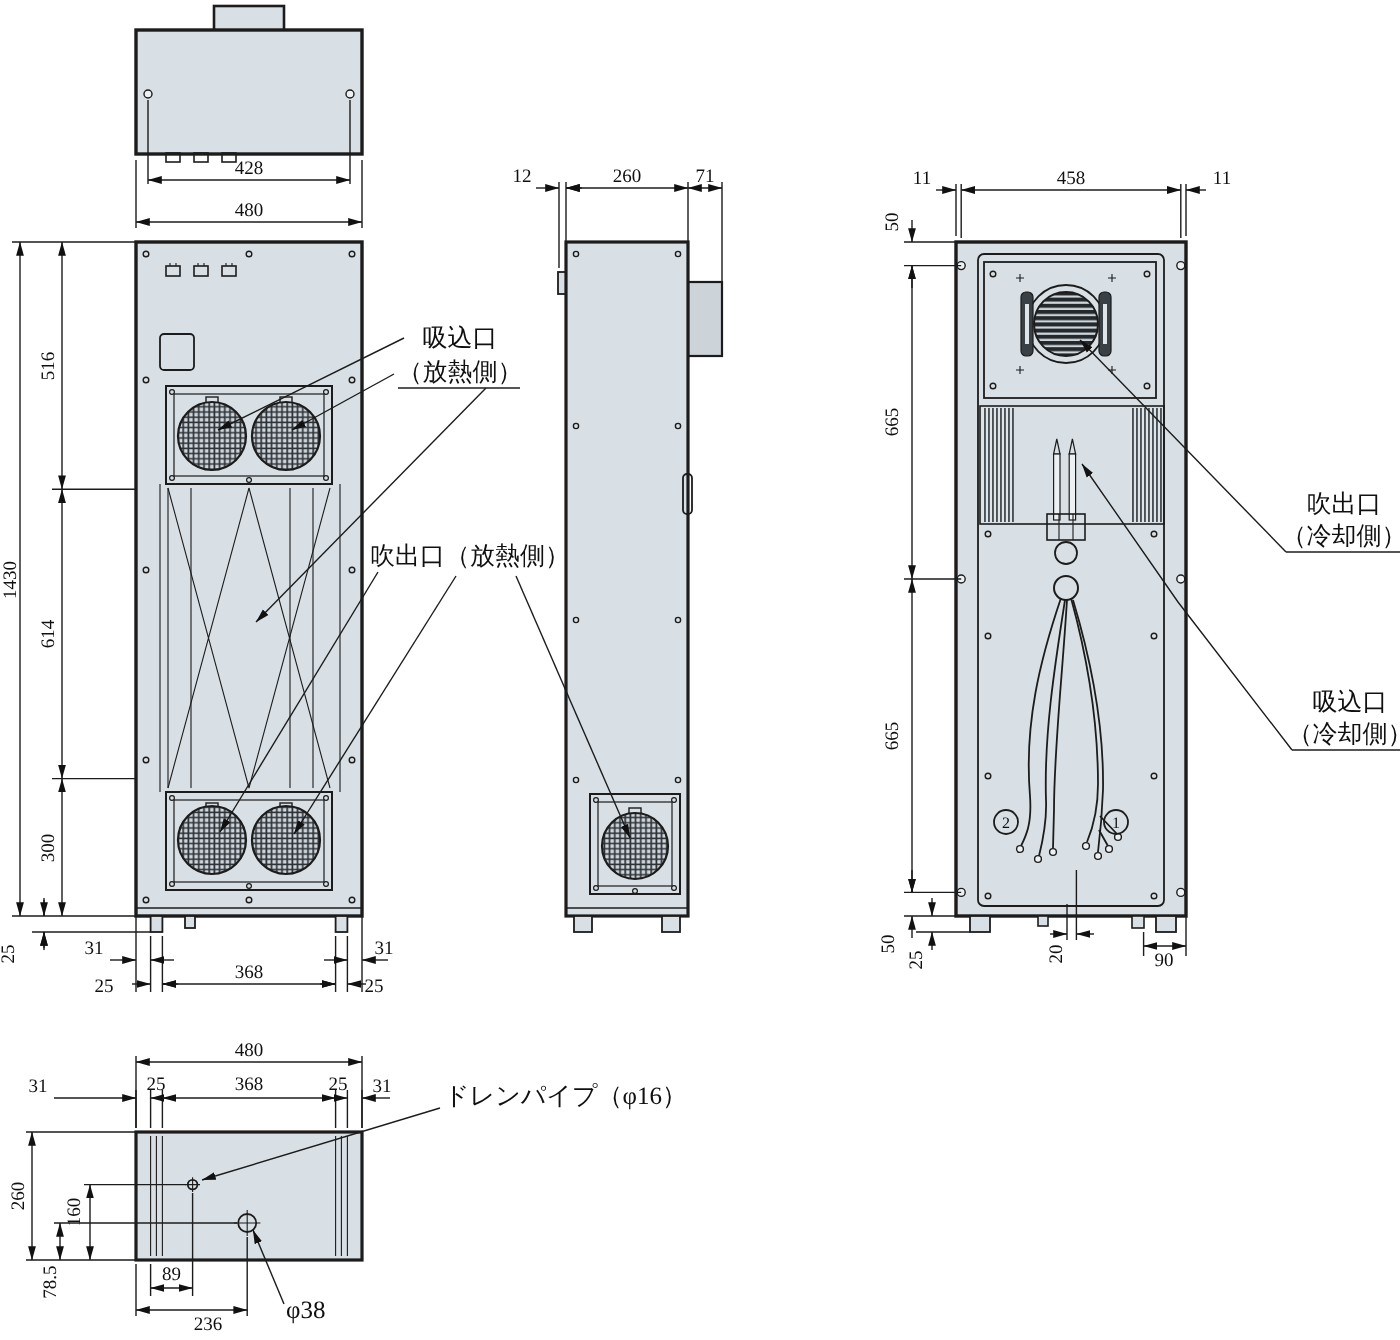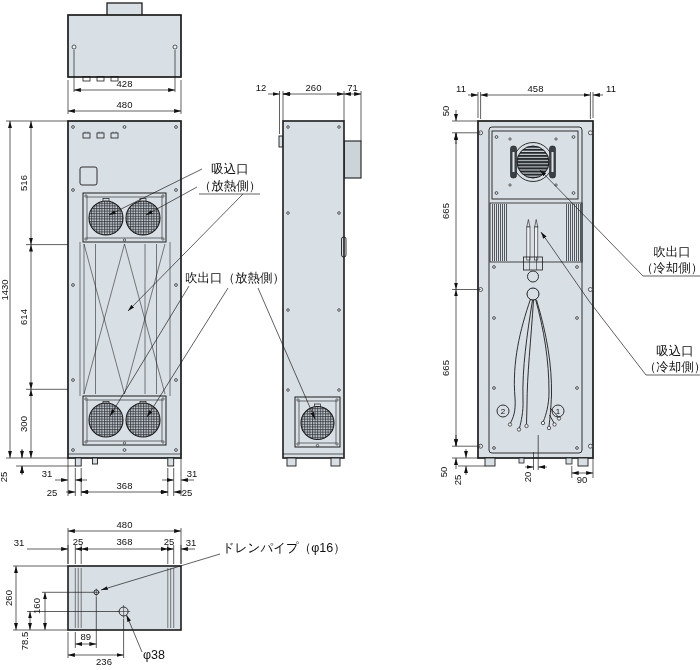--- a/index.html
+++ b/index.html
@@ -1,20 +1,20 @@
 <!DOCTYPE html>
 <html style="--body_fill: #d9e0e5; --duct_fill: #ccd4da; --line: #1c1c1c; --background: #ffffff;"><head>
 <meta charset="utf-8">
 <style>
   :root{
     --body_fill:#d9e0e5; --duct_fill:#ccd4da; --line:#1c1c1c; --background:#ffffff;
   }
   html,body{margin:0;padding:0;background:var(--background);}
   #stage{position:relative;width:700px;height:670px;background:var(--background);
-         font-family:Liberation Sans, sans-serif;}
+         font-family:Liberation Serif, serif;}
   svg{display:block}
   .bf{fill:var(--body_fill);stroke:var(--line);}
   .bf2{fill:var(--duct_fill);stroke:var(--line);}
   .ln{fill:none;stroke:var(--line);}
   .dim{fill:none;stroke:var(--line);stroke-width:.7;}
   .thin{fill:none;stroke:var(--line);stroke-width:.55;}
   .scr{fill:#eef1f3;stroke:var(--line);stroke-width:.7;}
   text{fill:#101010;}
   .dt{font-size:9.5px;}
   .lbl{font-size:12.5px;}

